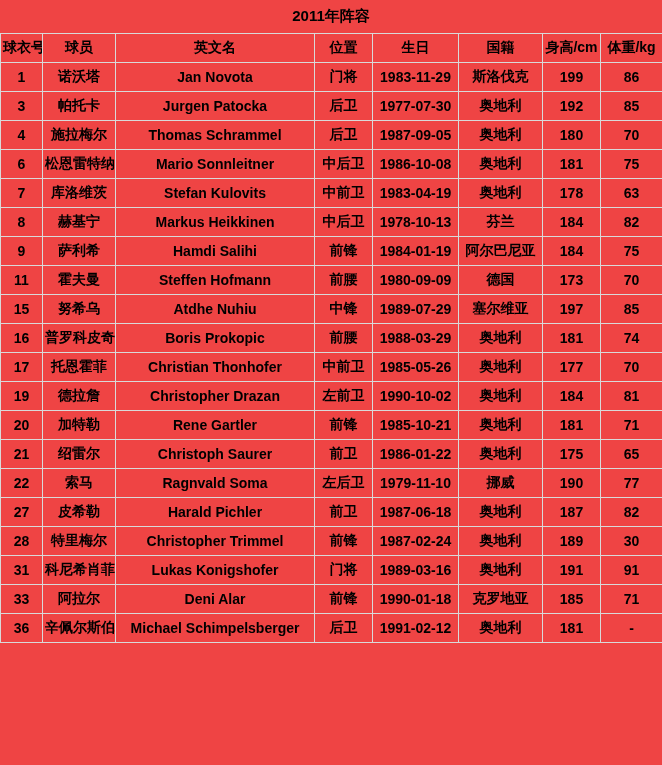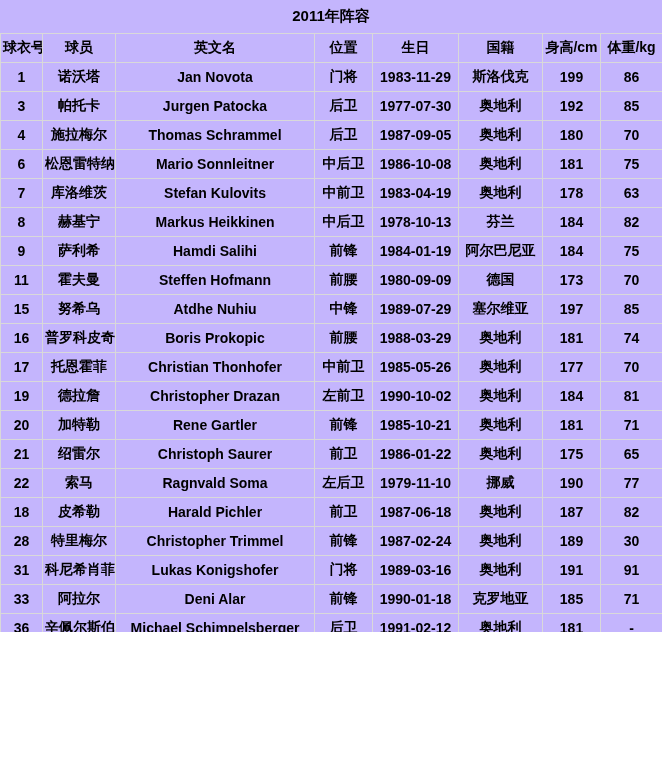--- a/index.html
+++ b/index.html
@@ -3,22 +3,22 @@
 <meta charset="utf-8">
 <style>
   html, body {
     margin: 0;
     padding: 0;
     background: #ffffff;
     font-family: "Liberation Sans", "DejaVu Sans", sans-serif;
   }
   .page {
     width: 662px;
-    height: 632px;
-    background: #c4b5fd;
+    height: 765px;
+    background: #ef4444;
     overflow: hidden;
   }
   .title {
     height: 33px;
     line-height: 32px;
     text-align: center;
     font-size: 15px;
     font-weight: bold;
     color: #000000;
   }
@@ -223,21 +223,21 @@
           <td>22</td>
           <td>索马</td>
           <td>Ragnvald Soma</td>
           <td>左后卫</td>
           <td>1979-11-10</td>
           <td>挪威</td>
           <td>190</td>
           <td>77</td>
         </tr>
         <tr>
-          <td>18</td>
+          <td>27</td>
           <td>皮希勒</td>
           <td>Harald Pichler</td>
           <td>前卫</td>
           <td>1987-06-18</td>
           <td>奥地利</td>
           <td>187</td>
           <td>82</td>
         </tr>
         <tr>
           <td>28</td>

